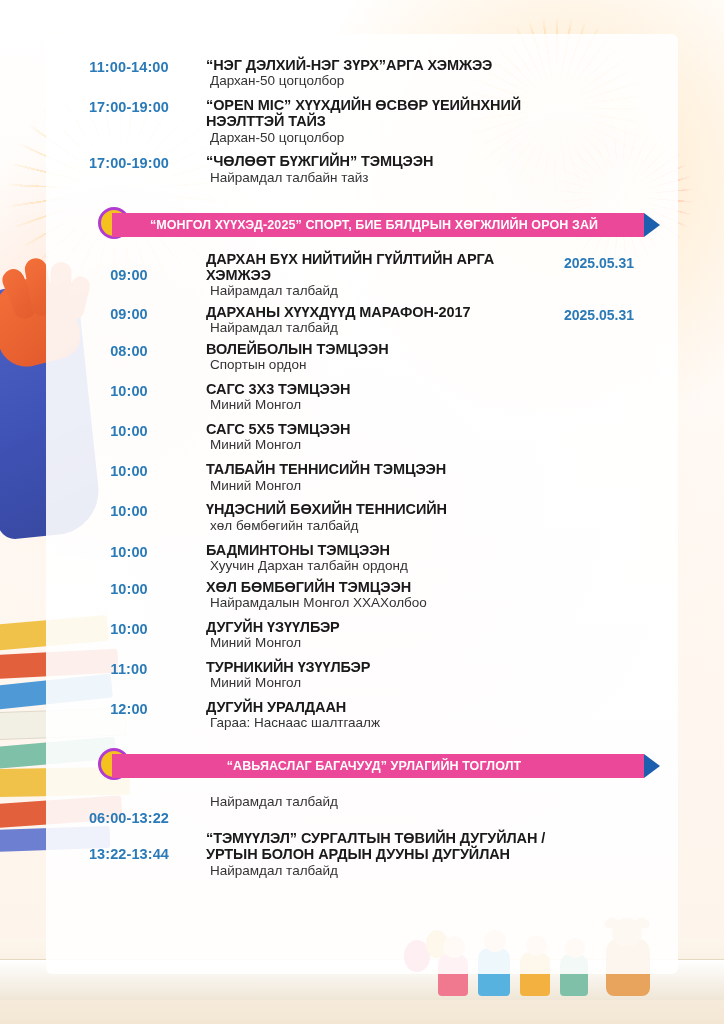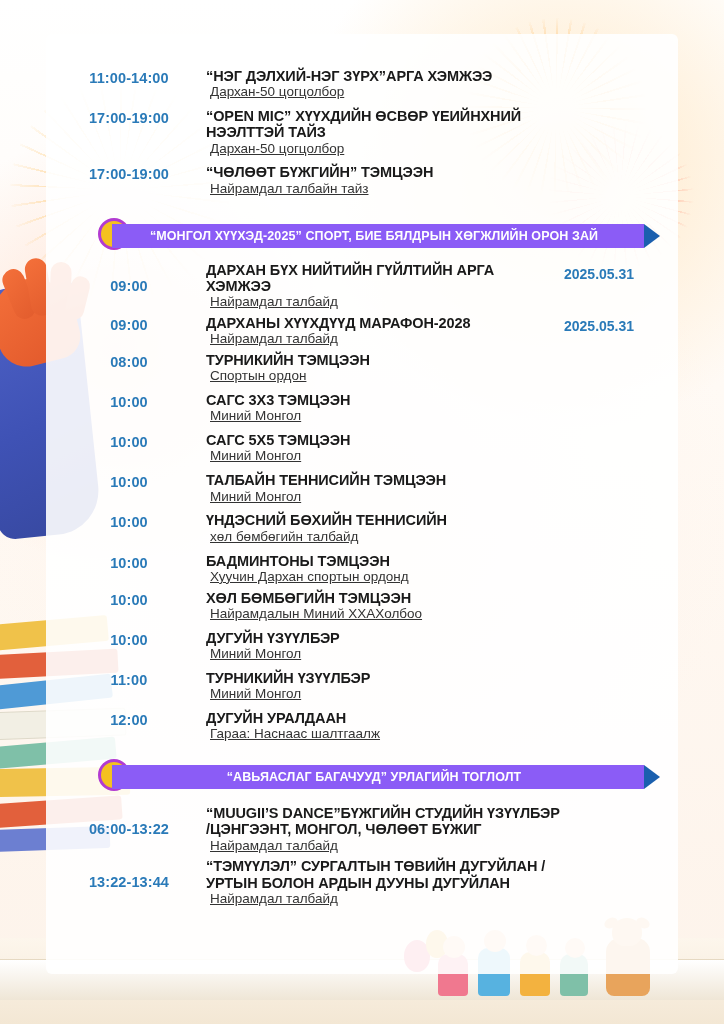--- a/index.html
+++ b/index.html
@@ -186,21 +186,20 @@
     font-weight: bold;
     font-size: 14.5px;
     line-height: 1.12;
     letter-spacing: -0.1px;
   }
   .place {
     color: #333333;
     font-size: 13.5px;
     line-height: 1.25;
     padding-left: 4px;
-    text-decoration: underline;
   }
   .date {
     flex: 0 0 104px;
     text-align: left;
     color: #2a7ab8;
     font-weight: bold;
     font-size: 14px;
     padding-top: 3px;
     padding-left: 4px;
   }
@@ -210,21 +209,21 @@
     position: relative;
     height: 34px;
     margin: 8px 0 4px 0;
   }
   .ribbon {
     position: absolute;
     left: 66px;
     right: 34px;
     top: 4px;
     height: 24px;
-    background: #8b5cf6;
+    background: #ec4899;
     color: #ffffff;
     font-size: 12.5px;
     font-weight: bold;
     display: flex;
     align-items: center;
     justify-content: center;
     text-align: center;
     letter-spacing: .1px;
     padding: 0 26px 0 18px;
     box-sizing: border-box;
@@ -294,21 +293,21 @@
   <div class="deer"></div>
   <div class="deer-head"></div>
   <div class="deer-ear-l"></div>
   <div class="deer-ear-r"></div>
 </div>
 
 <div class="card">
 
   <div class="rows">
 
-    <div class="row" style="margin-top:34px">
+    <div class="row" style="margin-top:23px">
       <div class="time">11:00-14:00</div>
       <div class="info">
         <div class="title">“НЭГ ДЭЛХИЙ-НЭГ ЗҮРХ”АРГА ХЭМЖЭЭ</div>
         <div class="place">Дархан-50 цогцолбор</div>
       </div>
       <div class="date"></div>
     </div>
 
     <div class="sp-4"></div>
 
@@ -347,32 +346,32 @@
         <div class="place">Найрамдал талбайд</div>
       </div>
       <div class="date" style="padding-top:4px">2025.05.31</div>
     </div>
 
     <div class="sp-2"></div>
 
     <div class="row">
       <div class="time">09:00</div>
       <div class="info">
-        <div class="title">ДАРХАНЫ ХҮҮХДҮҮД МАРАФОН-2028</div>
+        <div class="title">ДАРХАНЫ ХҮҮХДҮҮД МАРАФОН-2017</div>
         <div class="place">Найрамдал талбайд</div>
       </div>
       <div class="date">2025.05.31</div>
     </div>
 
     <div class="sp-2"></div>
 
     <div class="row">
       <div class="time">08:00</div>
       <div class="info">
-        <div class="title">ТУРНИКИЙН ТЭМЦЭЭН</div>
+        <div class="title">ВОЛЕЙБОЛЫН ТЭМЦЭЭН</div>
         <div class="place">Спортын ордон</div>
       </div>
       <div class="date"></div>
     </div>
 
     <div class="sp-4"></div>
 
     <div class="row">
       <div class="time">10:00</div>
       <div class="info">
@@ -414,32 +413,32 @@
       </div>
       <div class="date"></div>
     </div>
 
     <div class="sp-4"></div>
 
     <div class="row">
       <div class="time">10:00</div>
       <div class="info">
         <div class="title">БАДМИНТОНЫ ТЭМЦЭЭН</div>
-        <div class="place">Хуучин Дархан спортын ордонд</div>
+        <div class="place">Хуучин Дархан талбайн ордонд</div>
       </div>
       <div class="date"></div>
     </div>
 
     <div class="sp-2"></div>
 
     <div class="row">
       <div class="time">10:00</div>
       <div class="info">
         <div class="title">ХӨЛ БӨМБӨГИЙН ТЭМЦЭЭН</div>
-        <div class="place">Найрамдалын Миний ХХАХолбоо</div>
+        <div class="place">Найрамдалын Монгол ХХАХолбоо</div>
       </div>
       <div class="date"></div>
     </div>
 
     <div class="sp-4"></div>
 
     <div class="row">
       <div class="time">10:00</div>
       <div class="info">
         <div class="title">ДУГУЙН ҮЗҮҮЛБЭР</div>
@@ -474,21 +473,20 @@
   <div class="banner-wrap" style="margin-top:18px">
     <div class="ribbon-dot"></div>
     <div class="ribbon">“АВЬЯАСЛАГ БАГАЧУУД” УРЛАГИЙН ТОГЛОЛТ</div>
   </div>
 
   <div class="rows">
 
     <div class="row" style="margin-top:10px">
       <div class="time" style="padding-top:16px">06:00-13:22</div>
       <div class="info">
-        <div class="title">“MUUGII’S DANCE”БҮЖГИЙН СТУДИЙН ҮЗҮҮЛБЭР /ЦЭНГЭЭНТ, МОНГОЛ, ЧӨЛӨӨТ БҮЖИГ</div>
         <div class="place">Найрамдал талбайд</div>
       </div>
       <div class="date"></div>
     </div>
 
     <div class="sp-2"></div>
 
     <div class="row">
       <div class="time" style="padding-top:16px">13:22-13:44</div>
       <div class="info">

